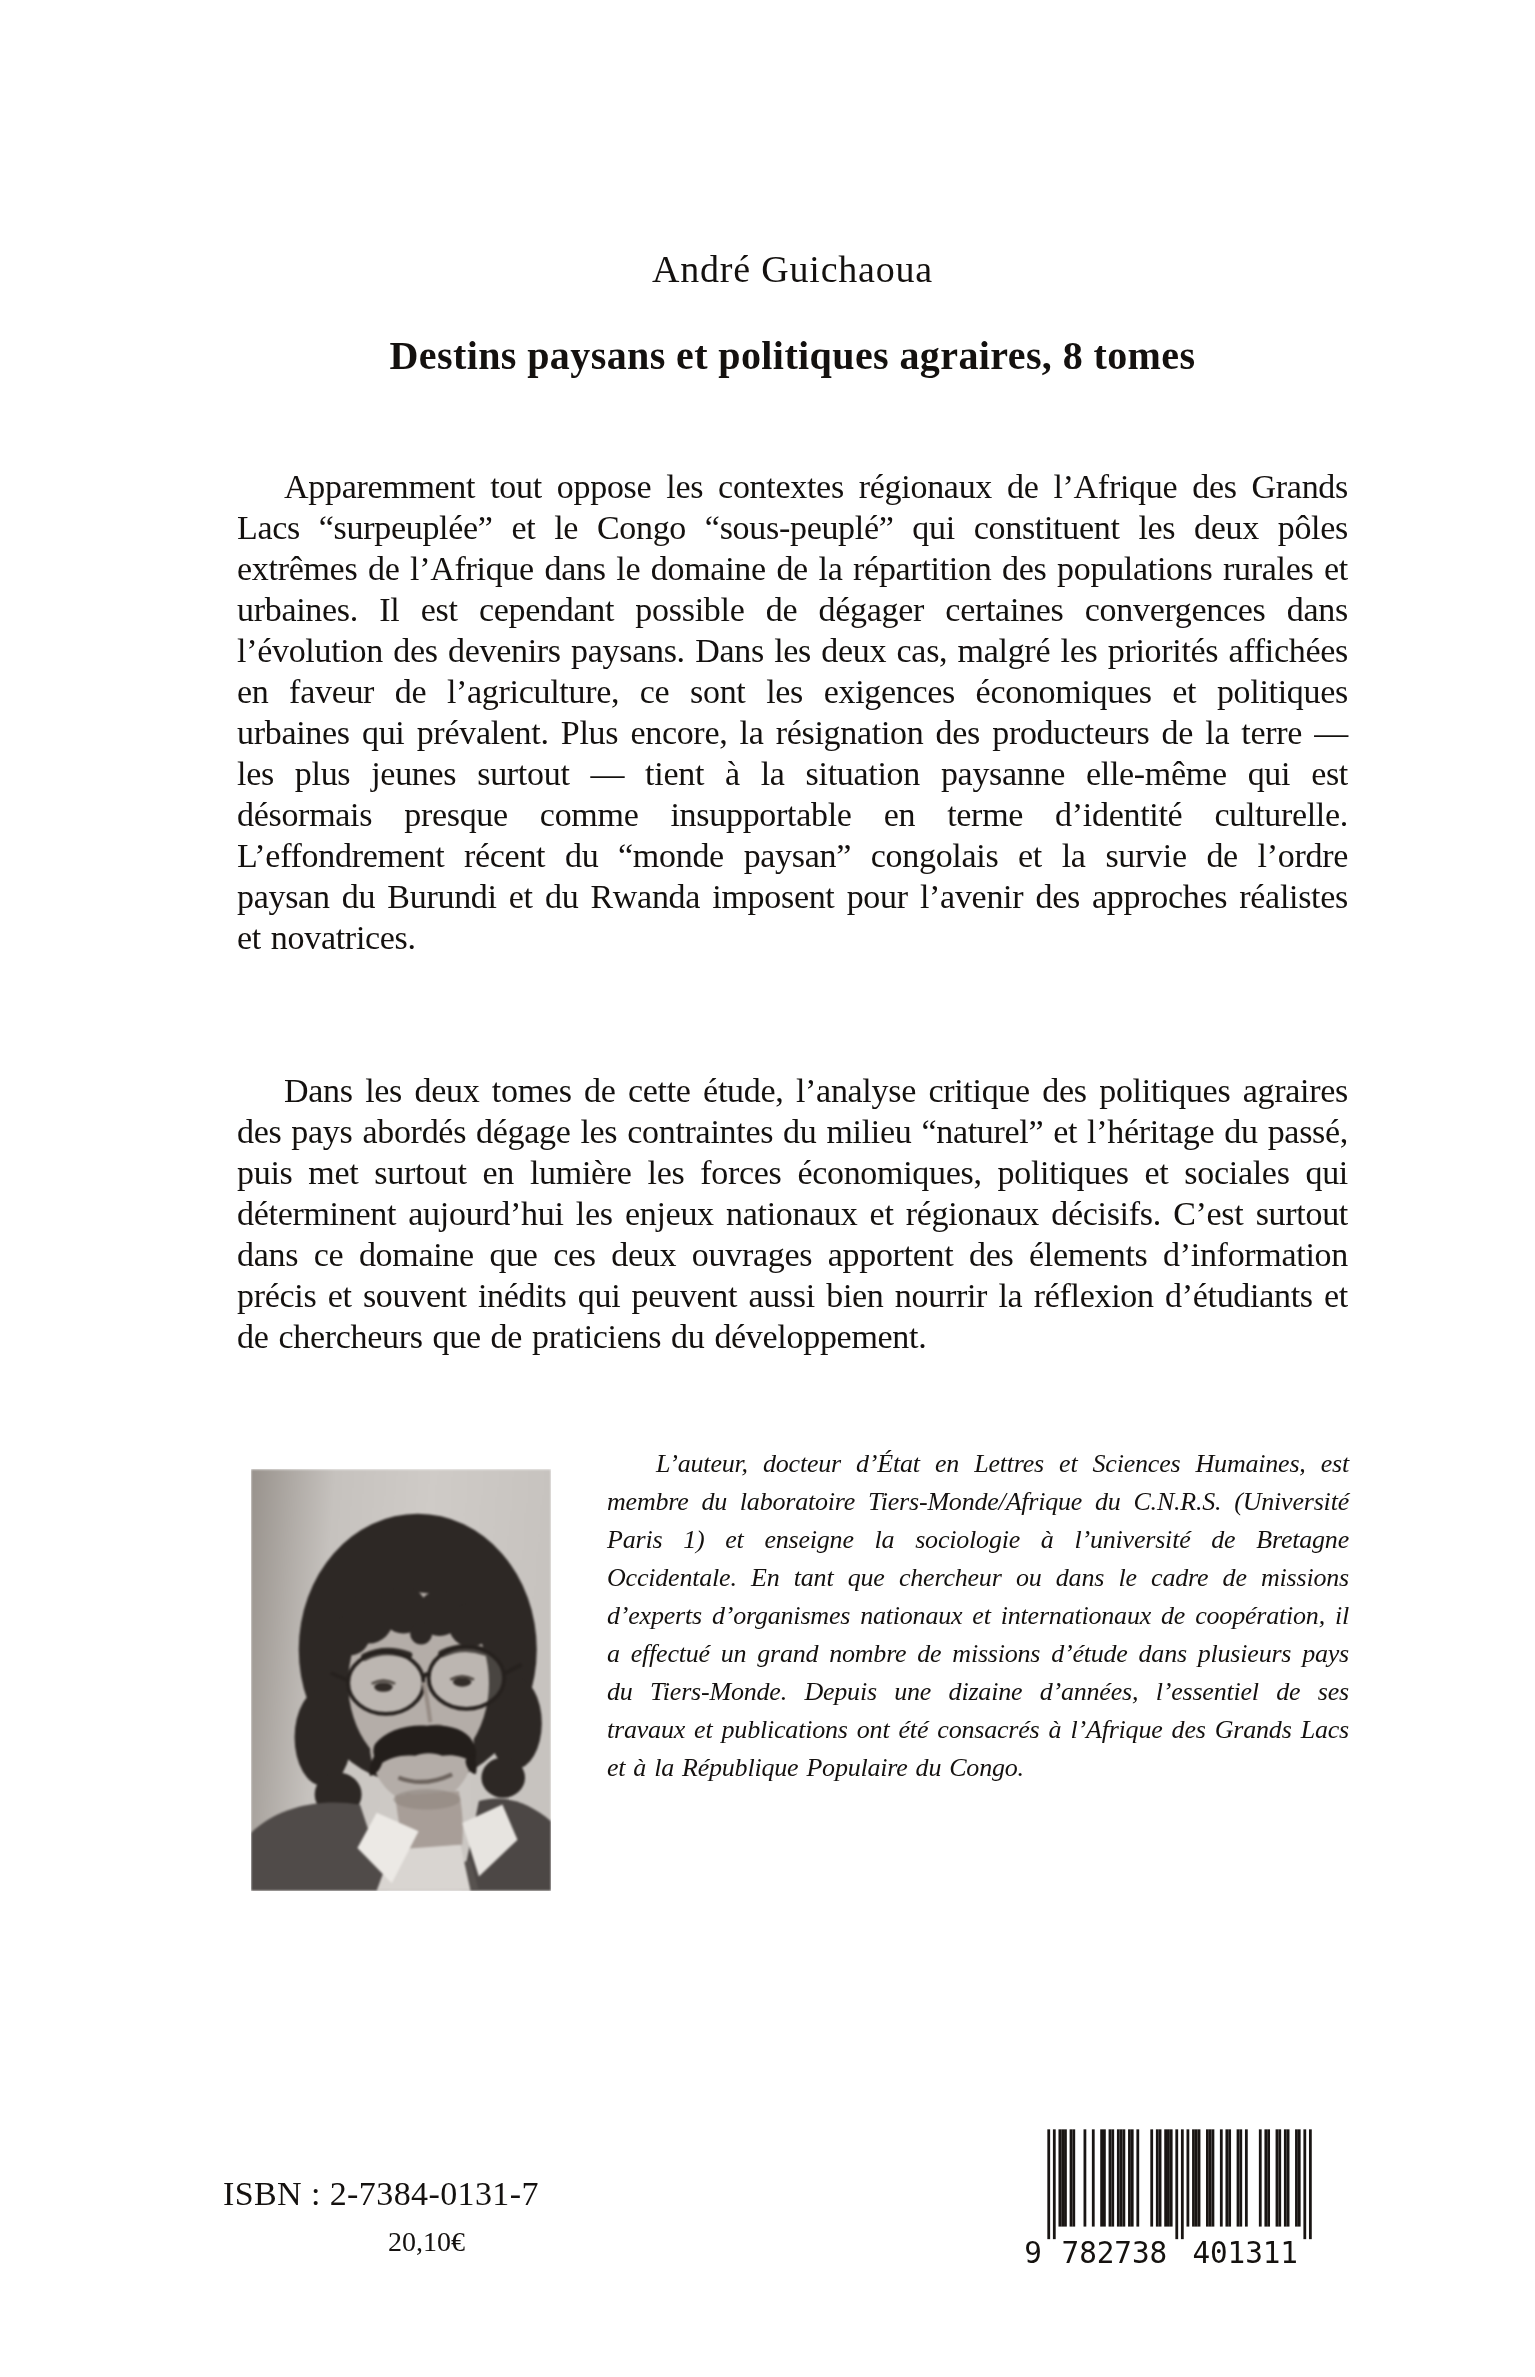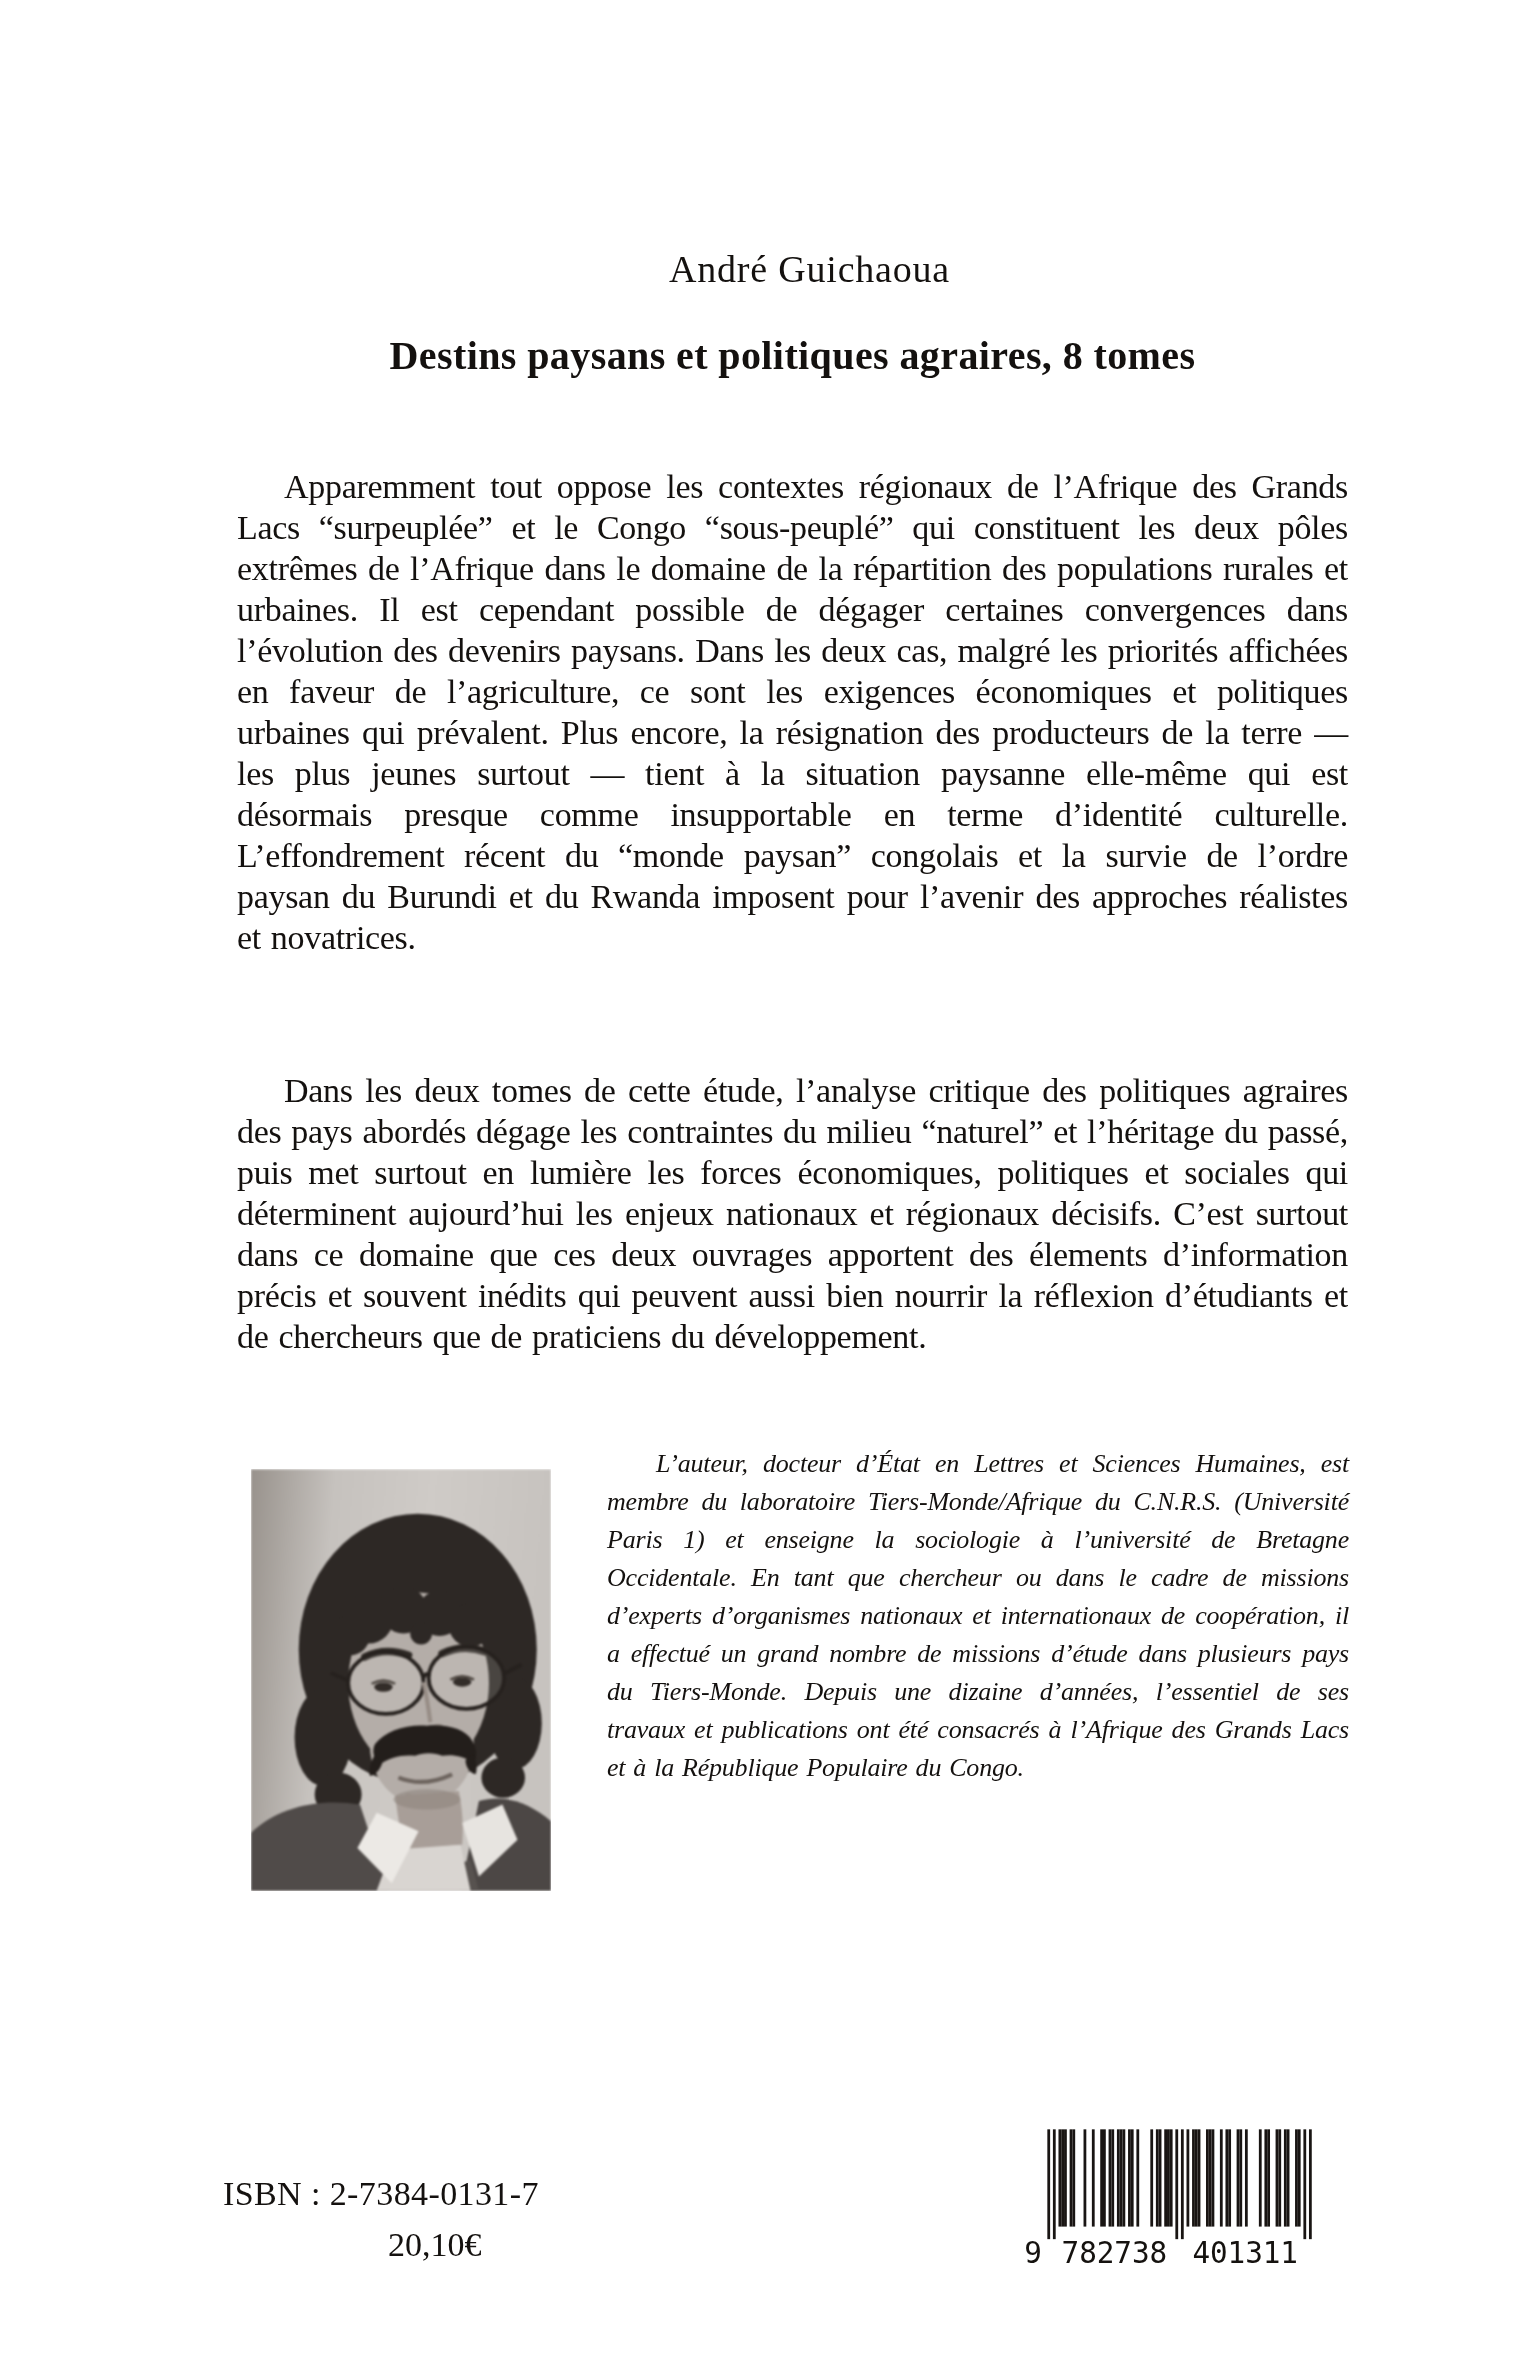--- a/index.html
+++ b/index.html
@@ -3,21 +3,21 @@
 <meta charset="utf-8">
 <style>
   html,body{margin:0;padding:0;}
   body{
     width:1535px;height:2377px;position:relative;
     background:#ffffff;color:#14110f;
     font-family:"Liberation Serif", serif;
     overflow:hidden;
   }
   .author-name{
-    position:absolute;left:254px;top:247px;width:1111px;
+    position:absolute;left:237px;top:247px;width:1111px;
     text-align:center;font-size:38px;letter-spacing:0.8px;
     font-family:"Liberation Serif", serif;
   }
   .book-title{
     position:absolute;left:237px;top:332px;width:1111px;
     text-align:center;font-size:40px;font-weight:bold;letter-spacing:0.4px;
   }
   .body-par{
     position:absolute;left:237px;width:1111px;
     font-size:34px;line-height:41px;text-align:justify;
@@ -30,21 +30,21 @@
   }
   .bio-text{
     position:absolute;left:607px;top:1445px;width:742px;
     font-size:26px;line-height:38px;font-style:italic;
     text-align:justify;text-indent:49px;letter-spacing:-0.2px;word-spacing:1.7px;margin:0;
   }
   .isbn-line{
     position:absolute;left:223px;top:2175px;font-size:34px;letter-spacing:0.4px;
   }
   .price-line{
-    position:absolute;left:388px;top:2226px;font-size:34px;
+    position:absolute;left:388px;top:2226px;font-size:28px;
   }
   .barcode-wrap{
     position:absolute;left:1018px;top:2125px;width:306px;height:147px;
   }
   .barcode-wrap svg{display:block;}
   .bc-digit{
     font-family:"DejaVu Sans Mono", monospace;
     font-size:35px;fill:#15120f;
   }
   .soft-photo{filter:blur(1.4px);}

